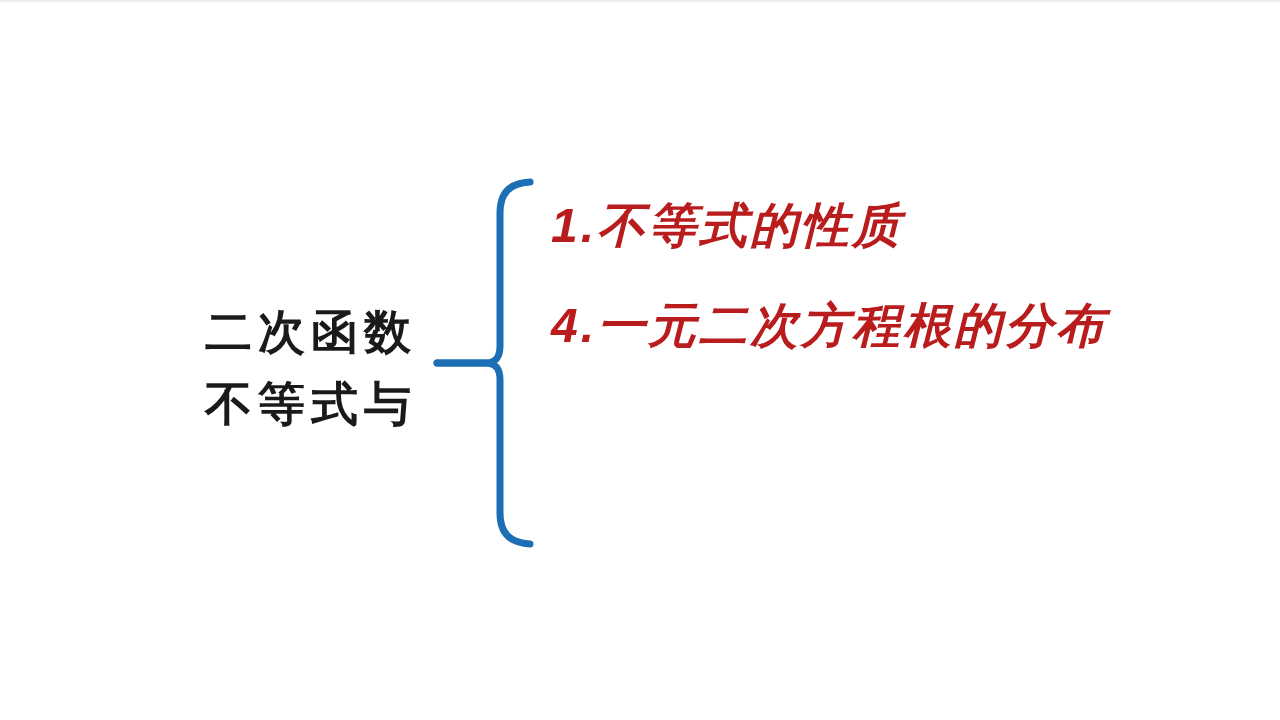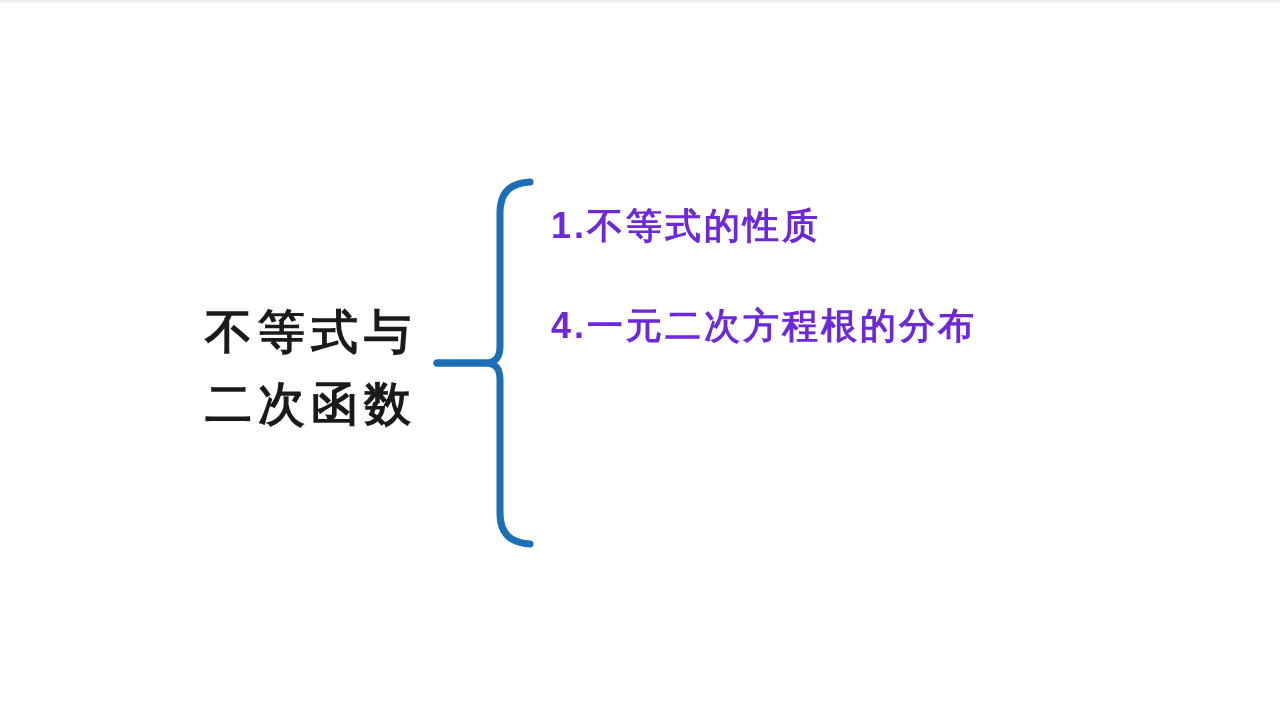--- a/index.html
+++ b/index.html
@@ -69,38 +69,39 @@
     left: 551px;
     top: 176px;
     width: 700px;
   }
   .item {
     height: 100px;
     display: flex;
     align-items: center;
   }
   .item-text {
-    color: #6d28d9;
+    color: #b91c1c;
     font-weight: 700;
-    font-size: 36px;
+    font-size: 48px;
     letter-spacing: 3px;
     line-height: 1;
     white-space: nowrap;
+    font-style: italic;
   }
 </style>
 </head>
 <body>
 
 <div class="top-hairline"></div>
 
 <div class="slide">
 
   <div class="title-block">
+    <span class="title-line">二次函数</span>
     <span class="title-line">不等式与</span>
-    <span class="title-line">二次函数</span>
   </div>
 
   <div class="brace-wrap">
     <svg viewBox="0 0 115 390" xmlns="http://www.w3.org/2000/svg">
       <path d="M 7 198
                L 55 198
                C 66 198 70 192 70 181
                L 70 48
                C 70 28 80 18 100 17" fill="none" stroke="#1c6fb4" stroke-width="7" stroke-linecap="round" stroke-linejoin="round"></path>
       <path d="M 7 198

